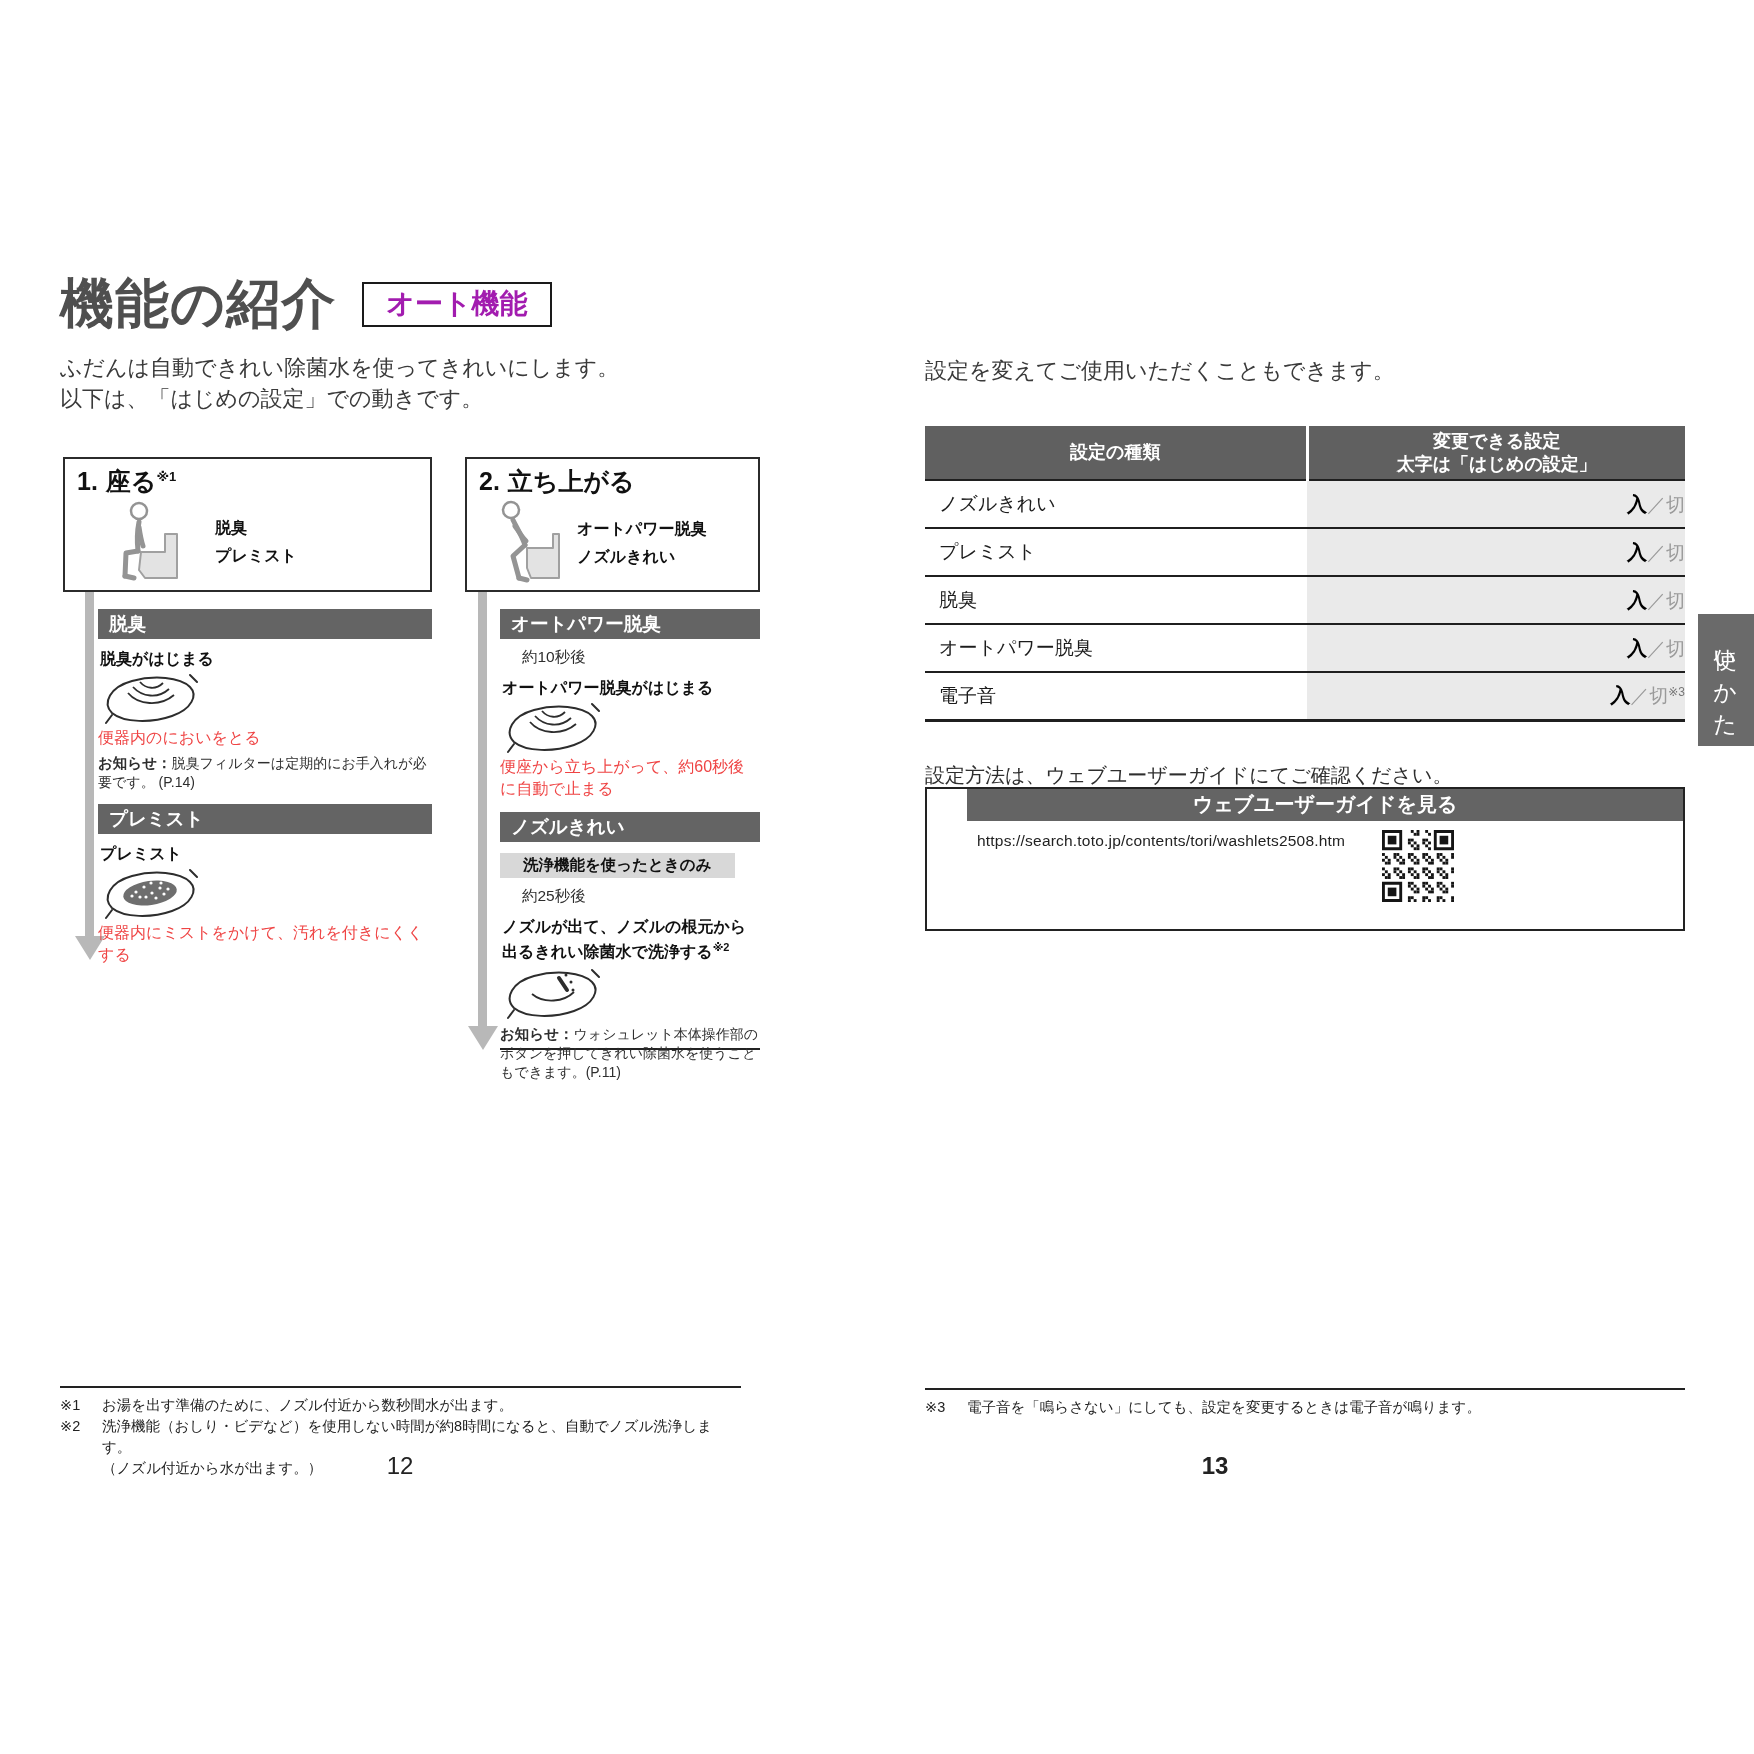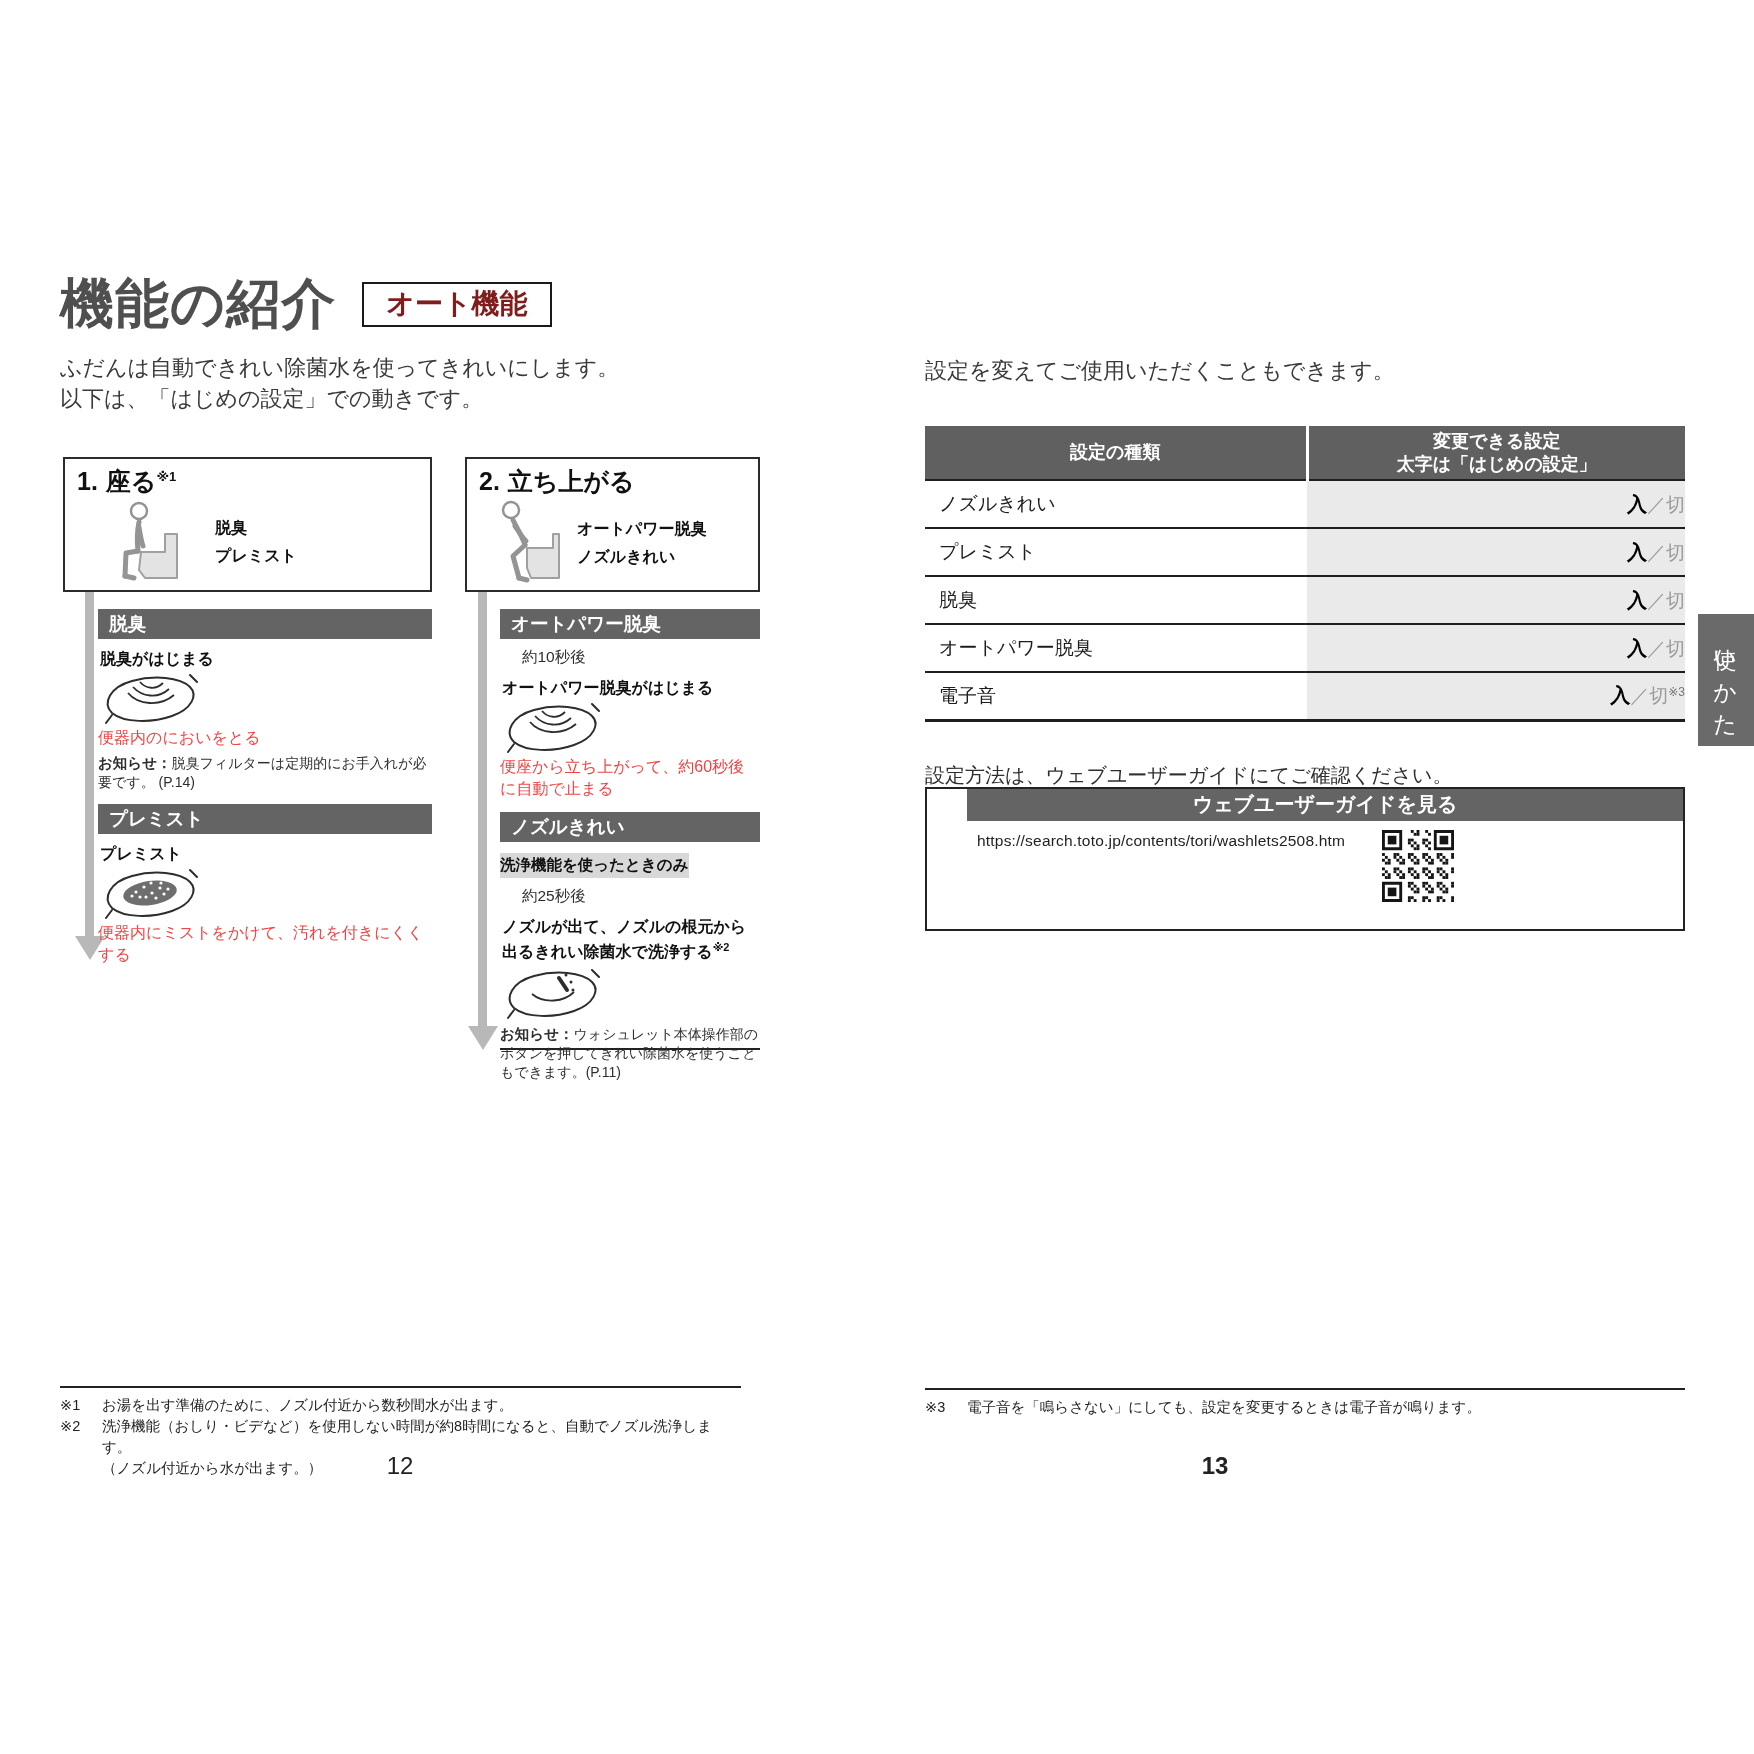--- a/index.html
+++ b/index.html
@@ -2,21 +2,21 @@
 <html><head>
 <meta charset="utf-8">
 <style>
   * { margin:0; padding:0; box-sizing:border-box; }
   html,body { width:1754px; height:1754px; background:#fff; overflow:hidden;
     font-family:"Liberation Sans","DejaVu Sans",sans-serif; color:#222; }
 
   
   .title-row { position:absolute; left:60px; top:268px; display:flex; align-items:center; gap:26px; }
   .doc-title { font-size:54px; font-weight:bold; color:#4f4f4f; letter-spacing:1px; }
-  .title-badge { border:2px solid #1a1a1a; color:#7f1d1d; font-size:28px; font-weight:bold;
+  .title-badge { border:2px solid #1a1a1a; color:#a21caf; font-size:28px; font-weight:bold;
     padding:5px 22px; line-height:1.1; }
 
   .intro { position:absolute; left:60px; top:352px; font-size:22px; line-height:31px; color:#3a3a3a; }
 
   
   .col { position:absolute; top:457px; }
   #col1 { left:63px;  width:369px; }
   #col2 { left:465px; width:295px; }
 
   .step-box { border:2px solid #2b2b2b; height:135px; padding:6px 10px 4px 12px; background:#fff; }
@@ -45,21 +45,21 @@
 
   .sec-header { background:#646464; color:#fff; font-weight:bold; font-size:18.5px;
     padding:3px 11px; line-height:1.3; }
   .sec-lead { font-size:16px; font-weight:bold; color:#111; margin:9px 0 2px 2px; line-height:21px; }
   .sec-icon { margin:2px 0 0 4px; }
   .sec-desc { font-size:16px; color:#ef4444; line-height:22px; margin-top:2px; }
   .sec-pre { font-size:15.5px; color:#2e2e2e; margin-top:8px;margin-left:22px; }
   .sec-notice { font-size:14px; color:#2e2e2e; line-height:19px; margin-top:5px; }
   .sec-notice .nlabel { font-weight:bold; font-size:14.5px; }
   .sec-tag { display:inline-block; background:#d8d8d8; color:#111; font-size:15.5px;
-    font-weight:bold; padding:2px 0; margin-top:11px; }
+    font-weight:bold; padding:2px 23px; margin-top:11px; }
   .lead-sup { font-size:11px; vertical-align:super; }
   .mt-sec { margin-top:12px; }
 
   
   #right-intro { position:absolute; left:925px; top:356px; font-size:22px; color:#3a3a3a; }
 
   #settings-table { position:absolute; left:925px; top:426px; width:760px; border-collapse:collapse; }
   #settings-table th { background:#606060; color:#fff; font-size:18px; font-weight:bold;
     height:54px; text-align:center; vertical-align:middle; line-height:23px;
     border-bottom:2px solid #1f1f1f; }

